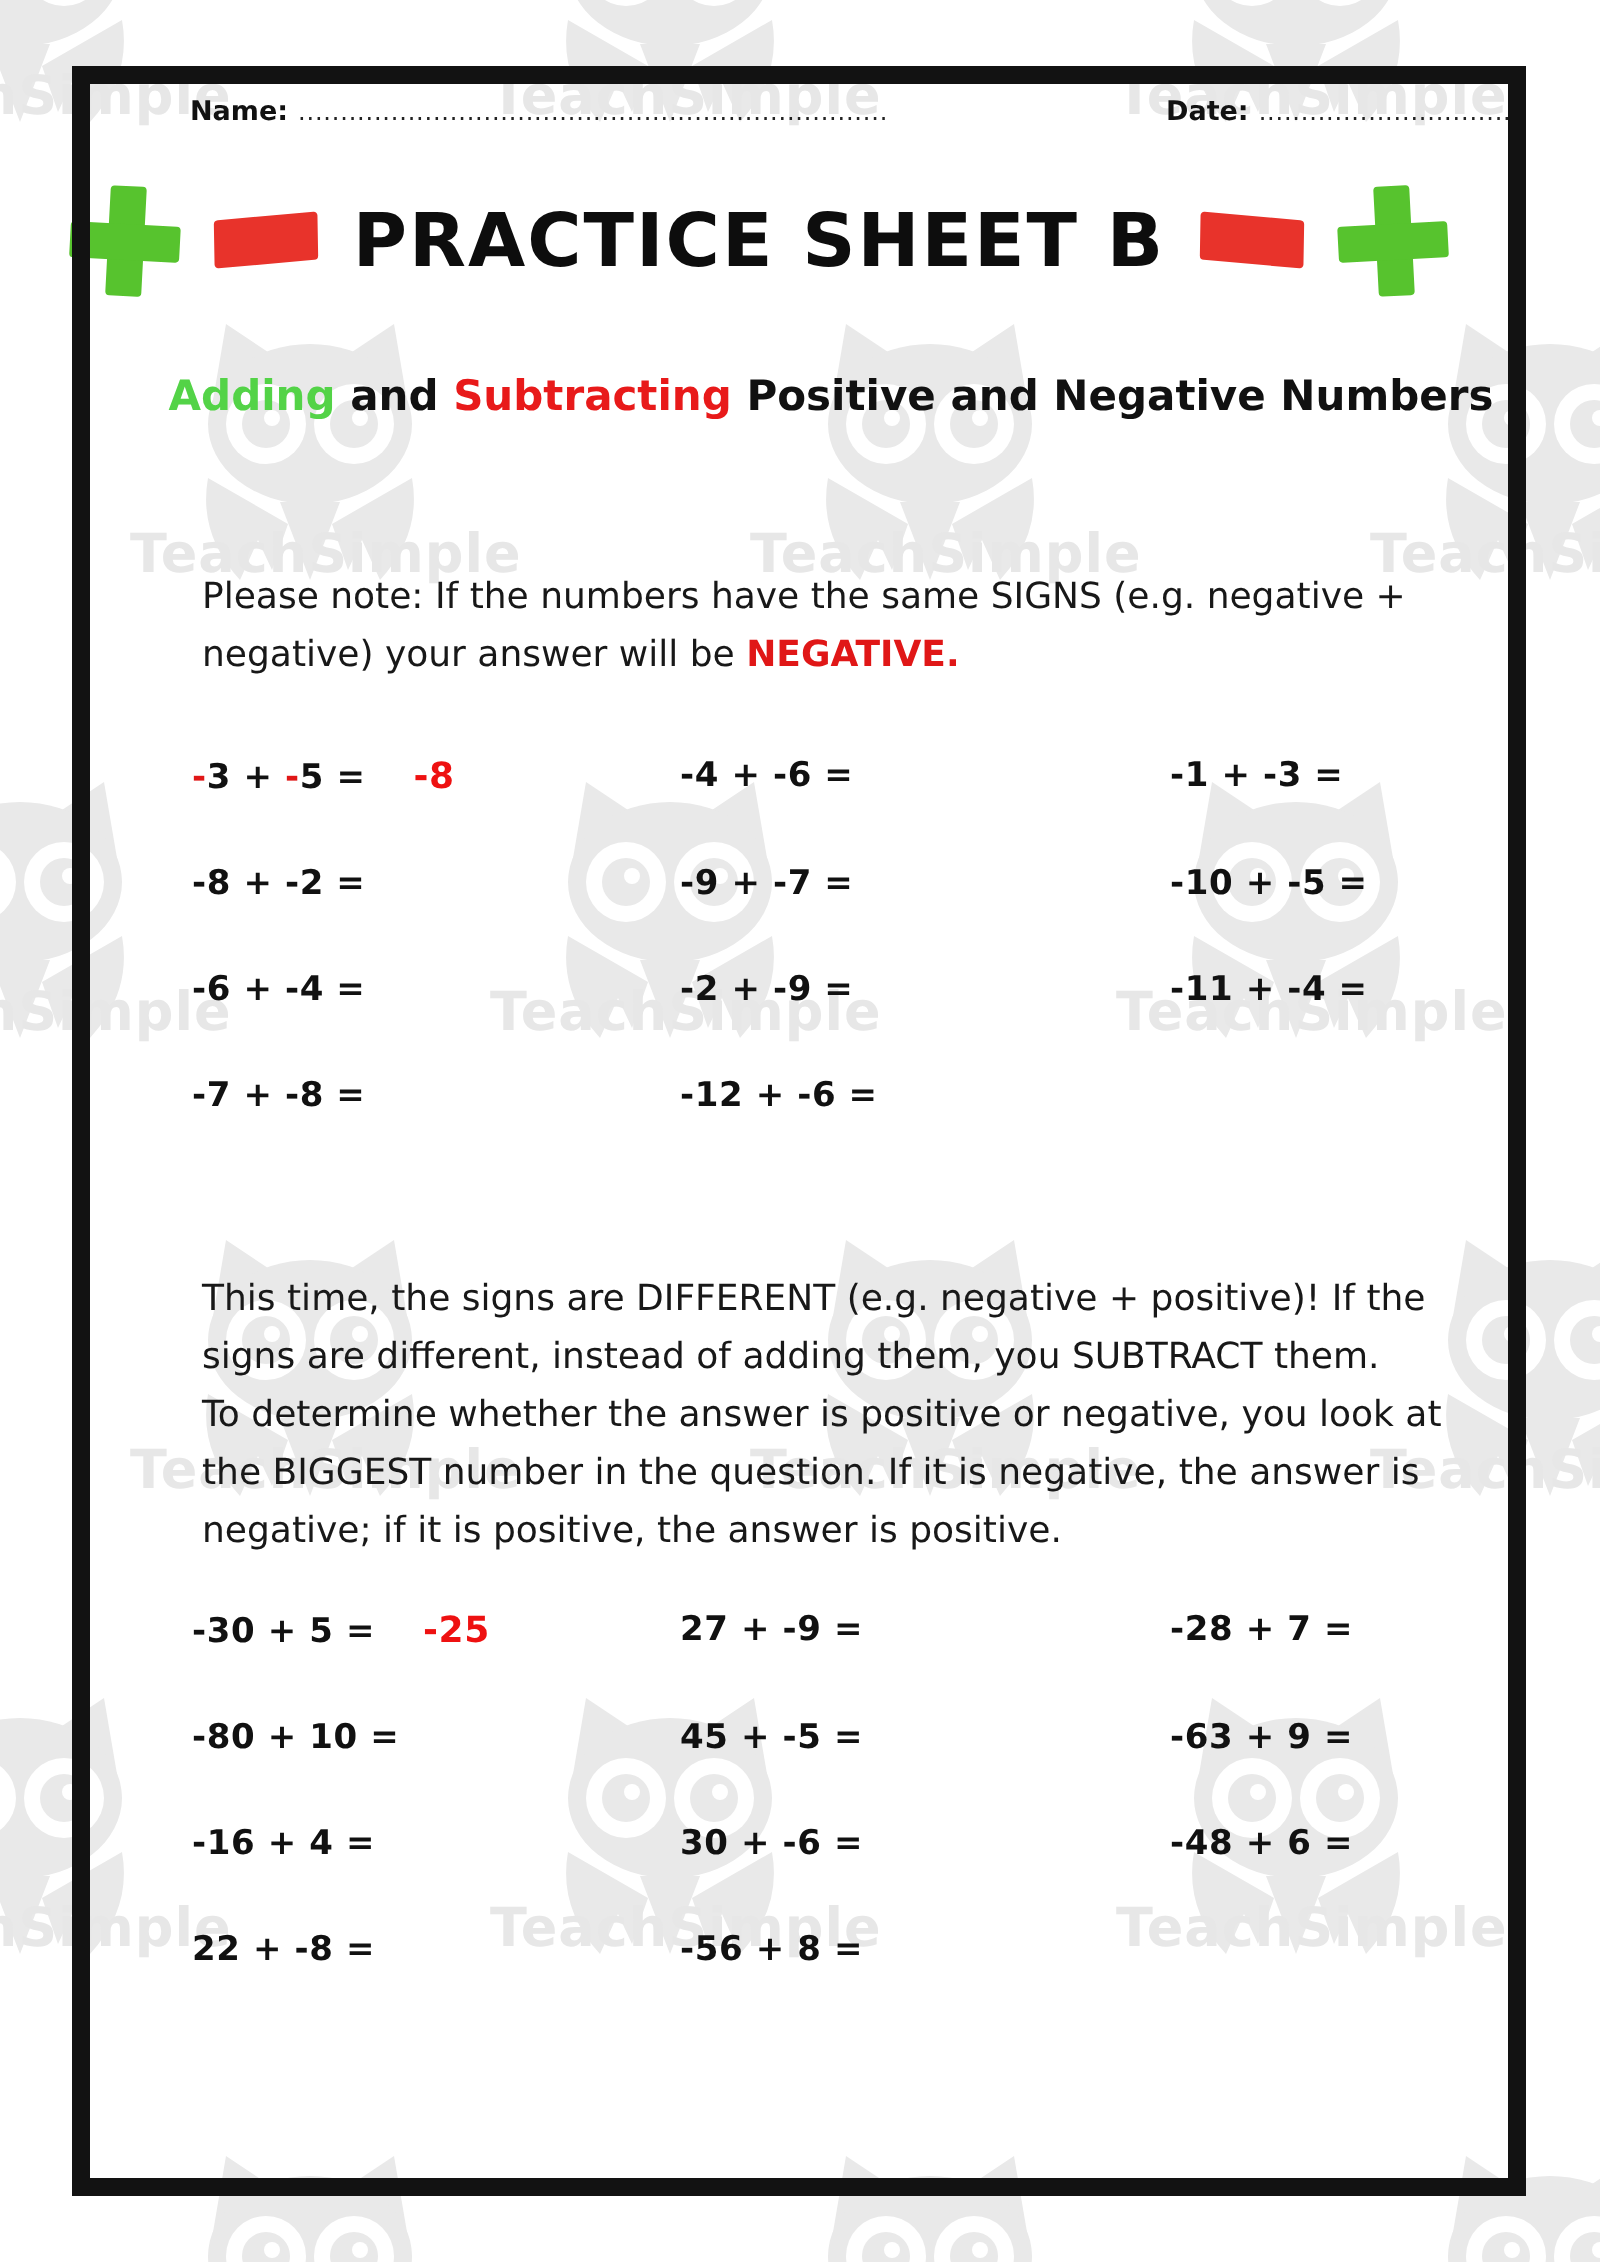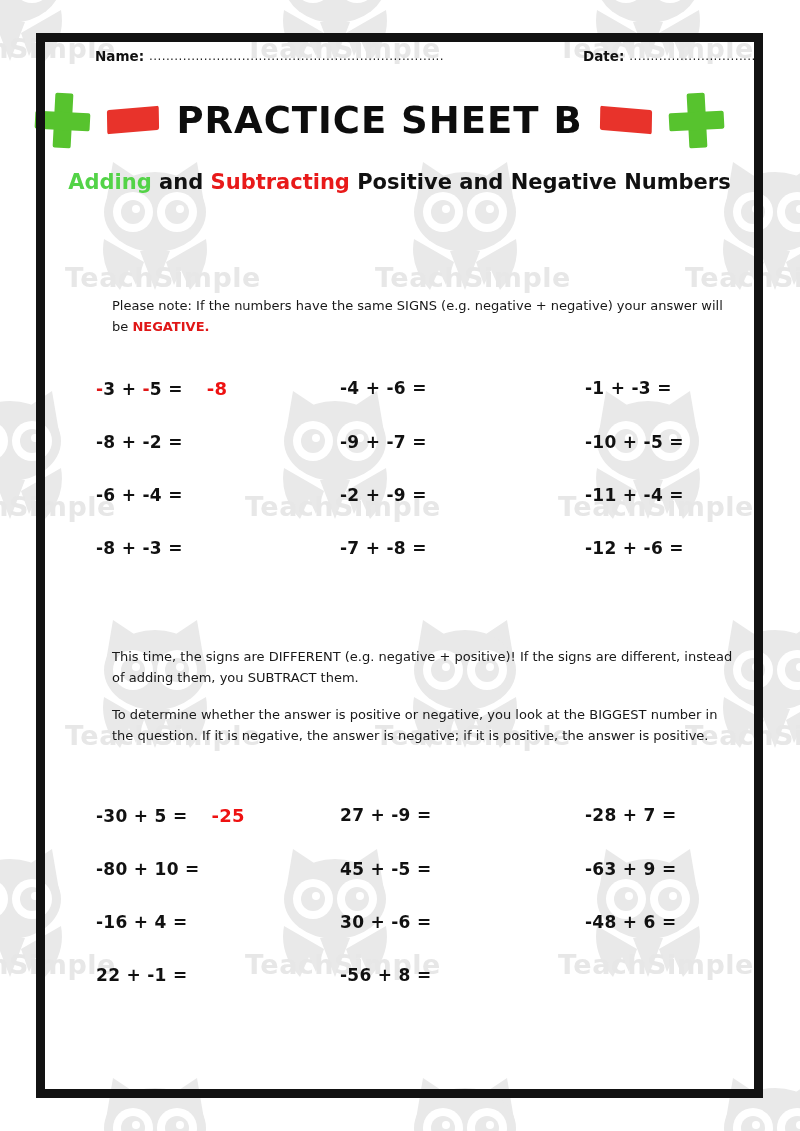--- a/index.html
+++ b/index.html
@@ -42,27 +42,27 @@
   .plus::after{content:"";position:absolute;left:0;top:19px;width:55px;height:18px;
     background:var(--accent-green,#57c32e);border-radius:2px;}
   .plus.tilt-l{transform:rotate(3deg);}
   .plus.tilt-r{transform:rotate(-3deg);}
   .minus{width:52px;height:24px;background:var(--accent-red,#e8332b);
     border-radius:2px;flex:0 0 auto;}
   .minus.tilt-l{transform:rotate(-5deg) skewX(-4deg);}
   .minus.tilt-r{transform:rotate(5deg) skewX(4deg);}
   
   .subtitle{
-    position:absolute;left:36px;top:170px;width:727px;margin:0;text-align:center;
+    position:absolute;left:36px;top:170px;width:727px;margin:16px;text-align:center;
     font-size:21px;font-weight:700;white-space:nowrap;
   }
   
   .note,.explain{
-    position:absolute;left:96px;width:630px;margin:16px;
-    font-size:13px;line-height:1.62;color:#181818;font-weight:500;
+    position:absolute;left:96px;width:630px;margin:5px;
+    font-size:18px;line-height:1.62;color:#181818;font-weight:500;
   }
   .note{top:279px;}
   .note .hl{color:var(--red-text,#e01717);font-weight:800;}
   .explain-1{top:630px;}
   .explain-2{top:688px;}
   
   .pgrid{
     position:absolute;left:96px;width:640px;display:grid;
     grid-template-columns:244px 245px 1fr;row-gap:32px;
   }
@@ -416,36 +416,35 @@
     <div class="pgrid pgrid-1">
         <div class="problem"><span class="red-sign">-</span><span>3 + </span><span class="red-sign">-</span><span>5 =</span><span class="answer">-8</span></div>
         <div class="problem"><span>-4 + -6 =</span></div>
         <div class="problem"><span>-1 + -3 =</span></div>
         <div class="problem"><span>-8 + -2 =</span></div>
         <div class="problem"><span>-9 + -7 =</span></div>
         <div class="problem"><span>-10 + -5 =</span></div>
         <div class="problem"><span>-6 + -4 =</span></div>
         <div class="problem"><span>-2 + -9 =</span></div>
         <div class="problem"><span>-11 + -4 =</span></div>
-        <div class="problem"><span>-8 + -3 =</span></div>
         <div class="problem"><span>-7 + -8 =</span></div>
         <div class="problem"><span>-12 + -6 =</span></div>
       </div>
 
     <p class="explain explain-1">This time, the signs are DIFFERENT (e.g. negative + positive)! If the signs are different, instead of adding them, you SUBTRACT them.</p>
     <p class="explain explain-2">To determine whether the answer is positive or negative, you look at the BIGGEST number in the question. If it is negative, the answer is negative; if it is positive, the answer is positive.</p>
 
     <div class="pgrid pgrid-2">
         <div class="problem"><span>-30 + 5 =</span><span class="answer">-25</span></div>
         <div class="problem"><span>27 + -9 =</span></div>
         <div class="problem"><span>-28 + 7 =</span></div>
         <div class="problem"><span>-80 + 10 =</span></div>
         <div class="problem"><span>45 + -5 =</span></div>
         <div class="problem"><span>-63 + 9 =</span></div>
         <div class="problem"><span>-16 + 4 =</span></div>
         <div class="problem"><span>30 + -6 =</span></div>
         <div class="problem"><span>-48 + 6 =</span></div>
-        <div class="problem"><span>22 + -1 =</span></div>
+        <div class="problem"><span>22 + -8 =</span></div>
         <div class="problem"><span>-56 + 8 =</span></div>
       </div>
 
   </div>
 </div>
 
 </body></html>

